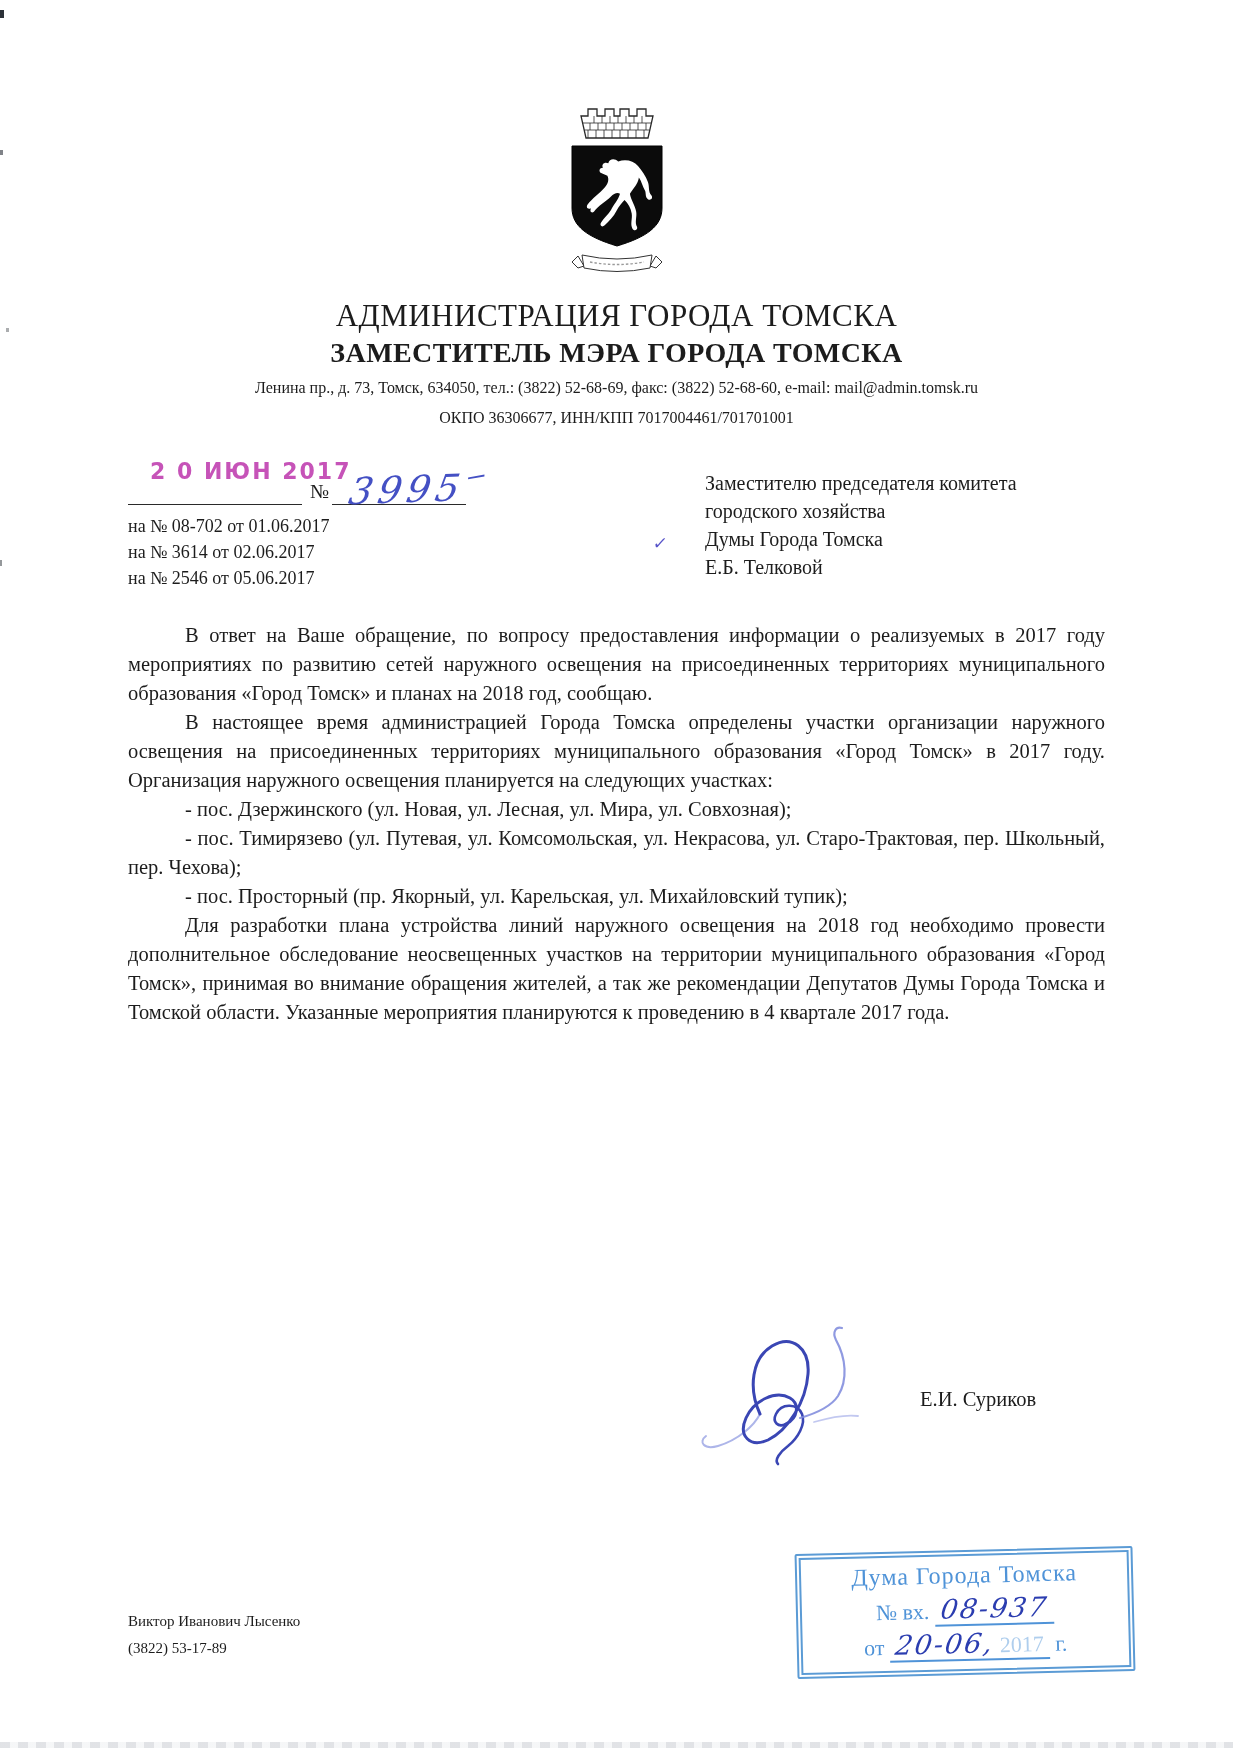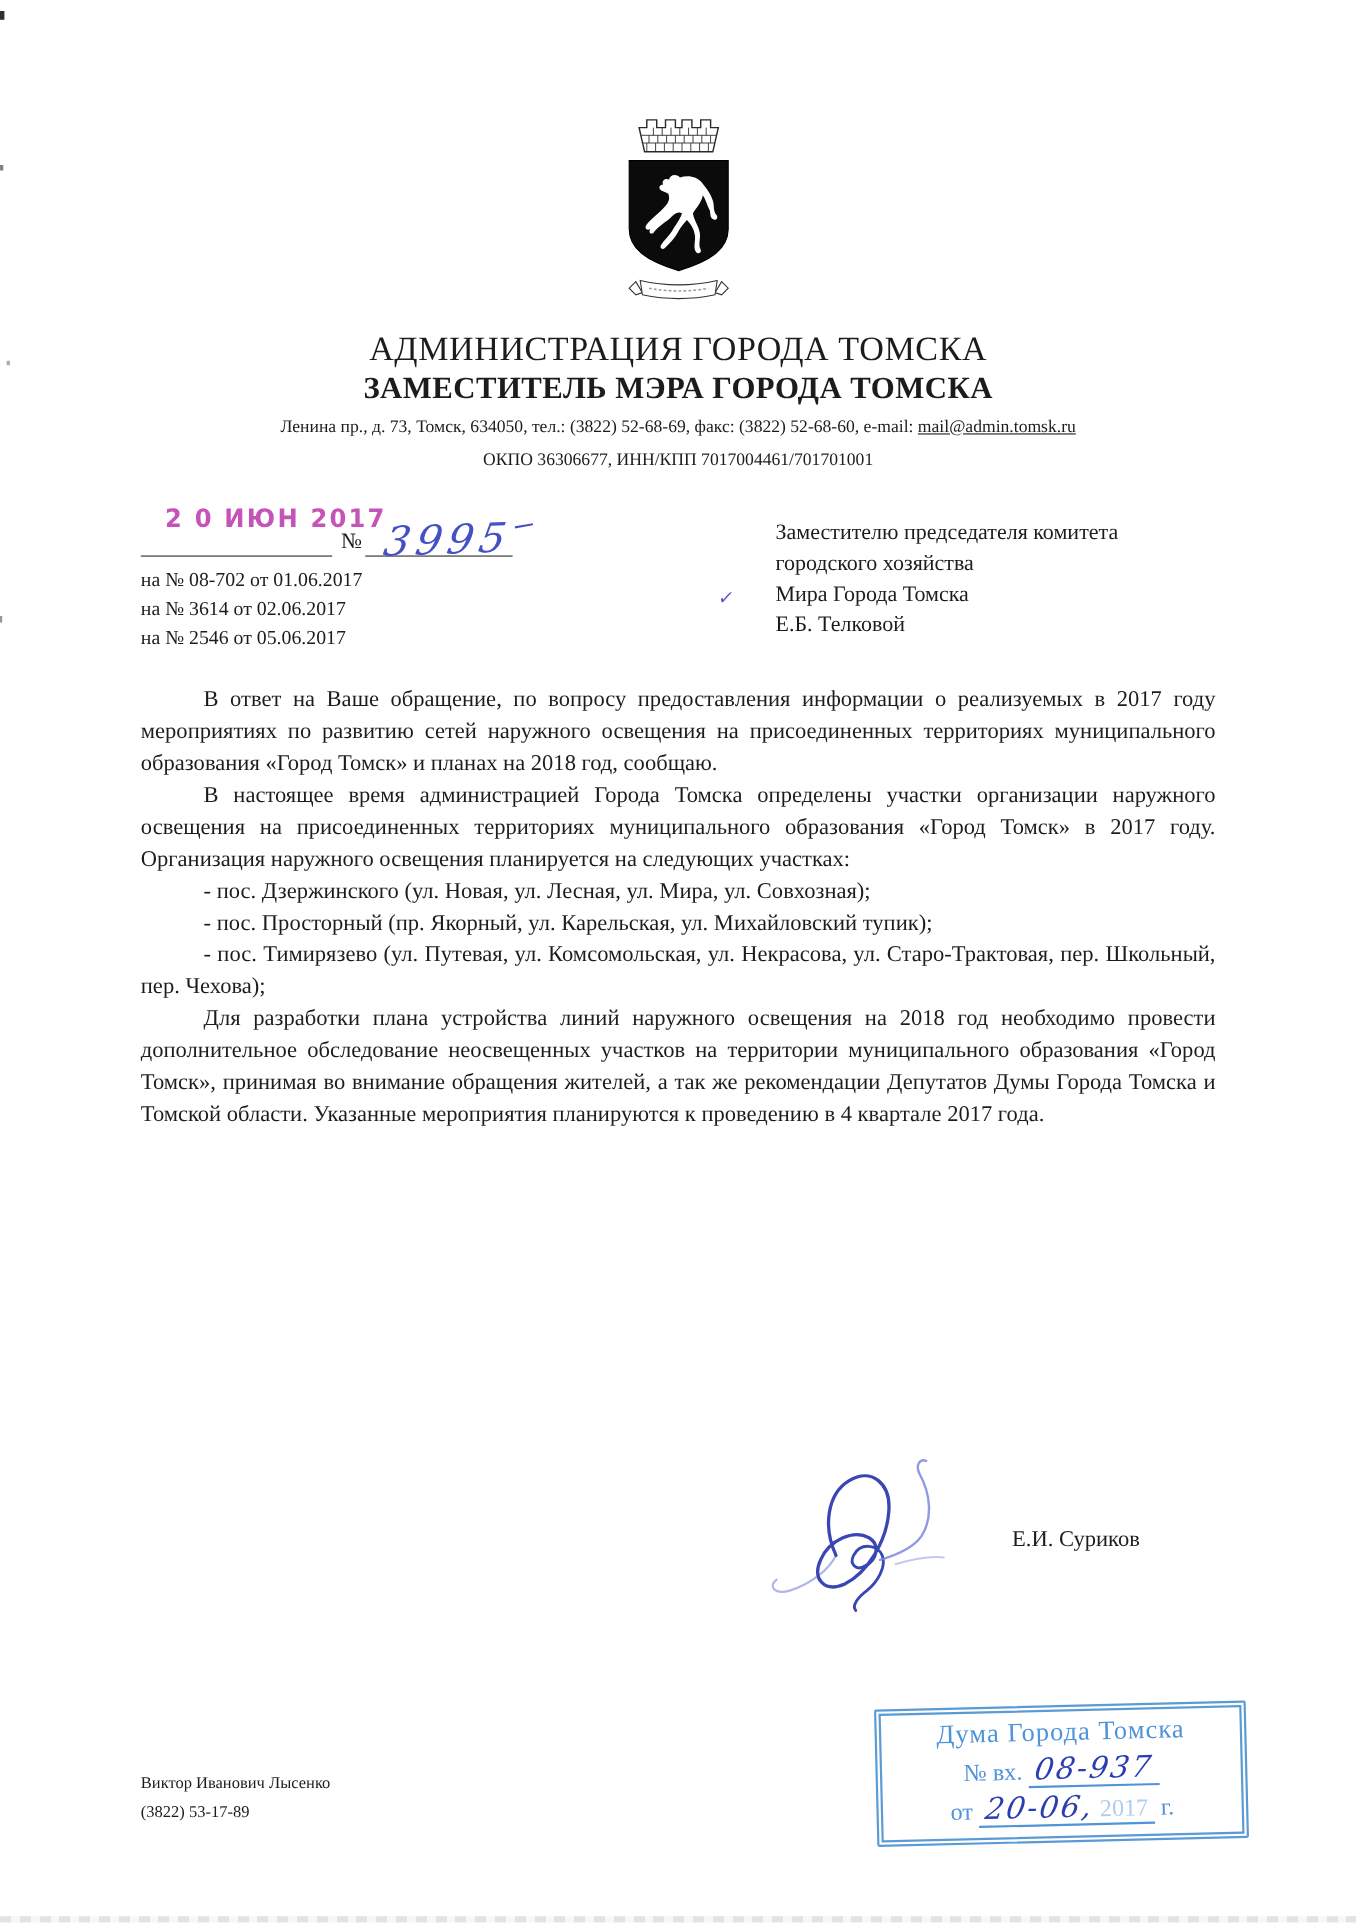--- a/index.html
+++ b/index.html
@@ -17,21 +17,21 @@
     text-align:center;font-size:31px;letter-spacing:.5px;
     margin-top:10px;white-space:nowrap;
   }
   .org-subtitle{
     text-align:center;font-size:28px;letter-spacing:.4px;
     margin-top:3px;white-space:nowrap;font-weight:bold;
   }
   .address-line{
     text-align:center;font-size:16px;margin-top:10px;white-space:nowrap;
   }
-  .address-line .email{text-decoration:underline;}
+  .address-line .email{}
   .okpo-line{text-align:center;font-size:16px;margin-top:12px;}
 
   
   .ref-row{display:flex;margin:30px 128px 0 128px;}
   .ref-left{width:560px;}
   .stamp-area{position:relative;height:56px;}
   .date-stamp{
     position:absolute;left:22px;top:2px;
     font-family:"DejaVu Sans", sans-serif;
     font-weight:bold;font-size:22px;letter-spacing:2px;
@@ -175,32 +175,32 @@
         <span class="num-hand">3995</span>
       </div>
       <div class="reply-line">на № 08-702 от 01.06.2017</div>
       <div class="reply-line">на № 3614 от 02.06.2017</div>
       <div class="reply-line">на № 2546 от 05.06.2017</div>
     </div>
     <div class="recipient">
       <span class="checkmark">✓</span>
       <div>Заместителю председателя комитета</div>
       <div>городского хозяйства</div>
-      <div>Мира Города Томска</div>
+      <div>Думы Города Томска</div>
       <div>Е.Б. Телковой</div>
     </div>
   </div>
 
 
   <div class="body-text">
     <p>В ответ на Ваше обращение, по вопросу предоставления информации о реализуемых в 2017 году мероприятиях по развитию сетей наружного освещения на присоединенных территориях муниципального образования «Город Томск» и планах на 2018 год, сообщаю.</p>
     <p>В настоящее время администрацией Города Томска определены участки организации наружного освещения на присоединенных территориях муниципального образования «Город Томск» в 2017 году. Организация наружного освещения планируется на следующих участках:</p>
     <p>- пос. Дзержинского (ул. Новая, ул. Лесная, ул. Мира, ул. Совхозная);</p>
+    <p>- пос. Тимирязево (ул. Путевая, ул. Комсомольская, ул. Некрасова, ул. Старо-Трактовая, пер. Школьный, пер. Чехова);</p>
     <p>- пос. Просторный (пр. Якорный, ул. Карельская, ул. Михайловский тупик);</p>
-    <p>- пос. Тимирязево (ул. Путевая, ул. Комсомольская, ул. Некрасова, ул. Старо-Трактовая, пер. Школьный, пер. Чехова);</p>
     <p>Для разработки плана устройства линий наружного освещения на 2018 год необходимо провести дополнительное обследование неосвещенных участков на территории муниципального образования «Город Томск», принимая во внимание обращения жителей, а так же рекомендации Депутатов Думы Города Томска и Томской области. Указанные мероприятия планируются к проведению в 4 квартале 2017 года.</p>
   </div>
 
   <svg class="sig-svg" width="210" height="150" viewBox="0 0 210 150" xmlns="http://www.w3.org/2000/svg">
     <g fill="none" stroke-linecap="round">
       <path d="M18,118 C10,124 16,132 30,128 C50,122 66,108 72,96" stroke="#8a96e0" stroke-width="2" opacity="0.7"></path>
       <path d="M72,96 C60,70 64,40 84,28 C104,16 122,30 120,56 C118,84 100,112 80,122 C62,130 50,118 58,100 C66,82 88,72 102,80 C112,86 110,100 98,106" stroke="#3a46b4" stroke-width="3"></path>
       <path d="M98,106 C90,110 84,104 88,96 C94,84 110,86 114,96 C118,106 110,120 100,128 C92,134 86,142 90,146" stroke="#3a46b4" stroke-width="2.6"></path>
       <path d="M112,100 C126,96 142,90 150,78 C160,62 158,40 148,22 C144,14 148,8 154,10" stroke="#7c88dc" stroke-width="2.2" opacity="0.85"></path>
       <path d="M126,104 C140,100 156,96 170,98" stroke="#9aa4e6" stroke-width="1.8" opacity="0.6"></path>

